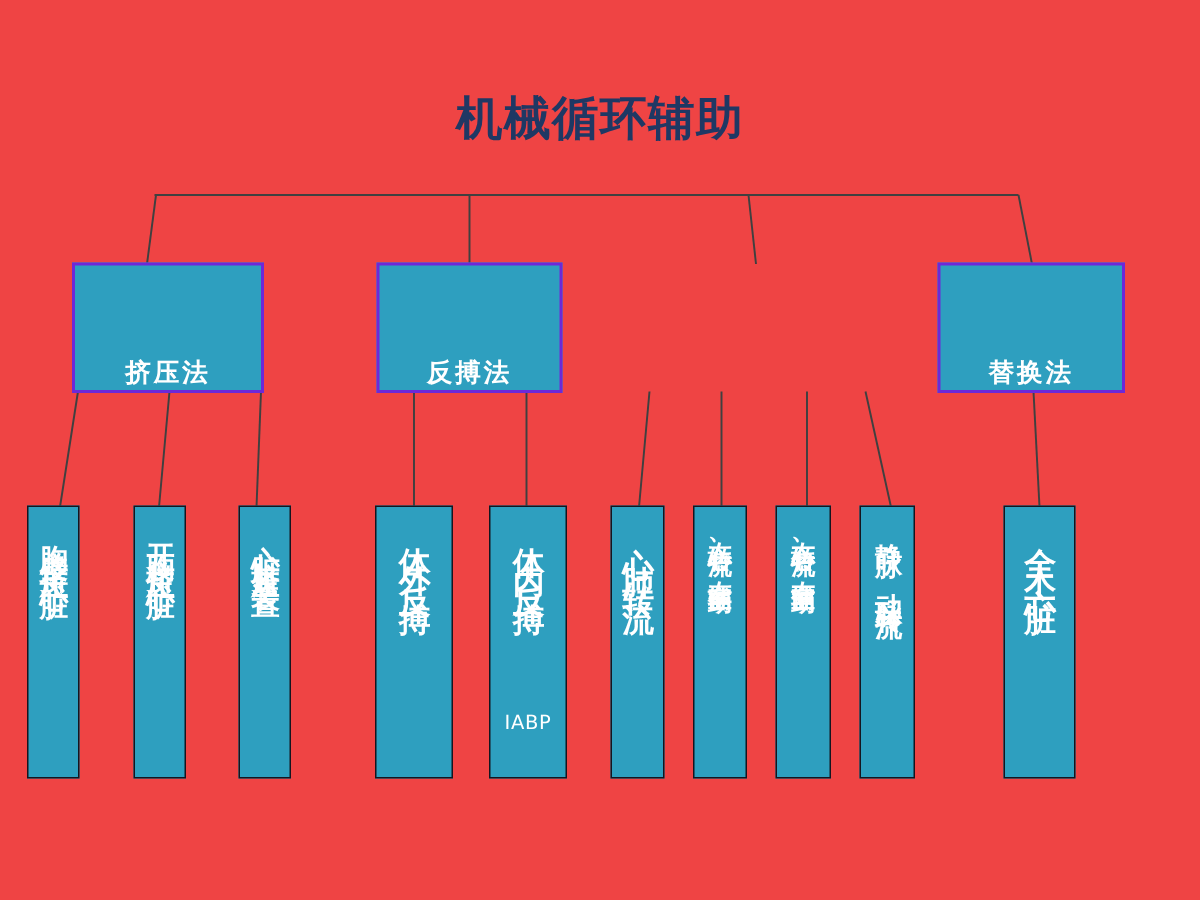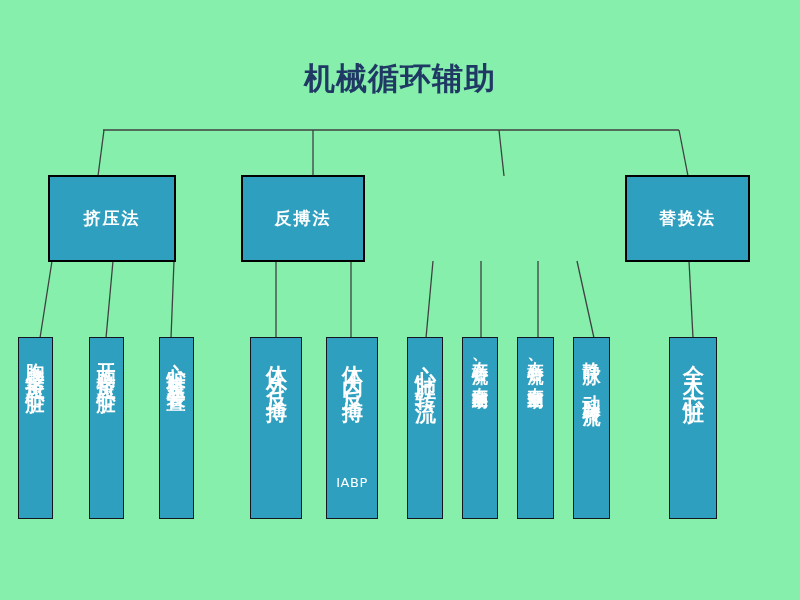--- a/index.html
+++ b/index.html
@@ -1,20 +1,20 @@
 <!DOCTYPE html>
 <html><head>
 <meta charset="utf-8">
 <style>
   html, body { margin: 0; padding: 0; background: #fff; }
   #stage {
     position: relative;
     width: 800px;
     height: 600px;
-    background: #86efac;
+    background: #ef4444;
     overflow: hidden;
     font-family: "DejaVu Sans", "Liberation Sans", sans-serif;
   }
   .title {
     position: absolute;
     top: 58px;
     left: 0;
     width: 800px;
     text-align: center;
     font-size: 31px;
@@ -32,26 +32,26 @@
   svg.connectors line { stroke: #404040; stroke-width: 1.3; }
   .node {
     position: absolute;
     background: #2E9FBF;
     box-sizing: border-box;
     z-index: 2;
     color: #ffffff;
     font-weight: bold;
   }
   .l2 {
-    border: 2px solid #000000;
+    border: 2px solid #6d28d9;
     height: 87px;
     top: 175px;
     display: flex;
     justify-content: center;
-    align-items: center;
+    align-items: flex-end;
     font-size: 17px;
     letter-spacing: 2px;
   }
   .l3 {
     border: 1.5px solid #15151F;
     top: 337px;
     height: 182px;
     display: flex;
     justify-content: center;
   }
@@ -99,21 +99,21 @@
     <line x1="433" y1="261" x2="426" y2="338"></line>
     <line x1="481" y1="261" x2="481" y2="338"></line>
     <line x1="538" y1="261" x2="538" y2="338"></line>
     <line x1="577" y1="261" x2="594" y2="338"></line>
     <line x1="689" y1="261" x2="693" y2="338"></line>
   </svg>
 
   <div class="node l2" style="left:48px;  width:128px;">
     <span>挤压法</span>
   </div>
-  <div class="node l2" style="left:241px; width:124px;">
+  <div class="node l2" style="left:251px; width:124px;">
     <span>反搏法</span>
   </div>
   <div class="node l2" style="left:625px; width:125px;">
     <span>替换法</span>
   </div>
 
   <div class="node l3" style="left:18px;  width:35px;">
     <span class="vtext chars-6">胸壁挤压心脏</span>
   </div>
   <div class="node l3" style="left:89px;  width:35px;">

